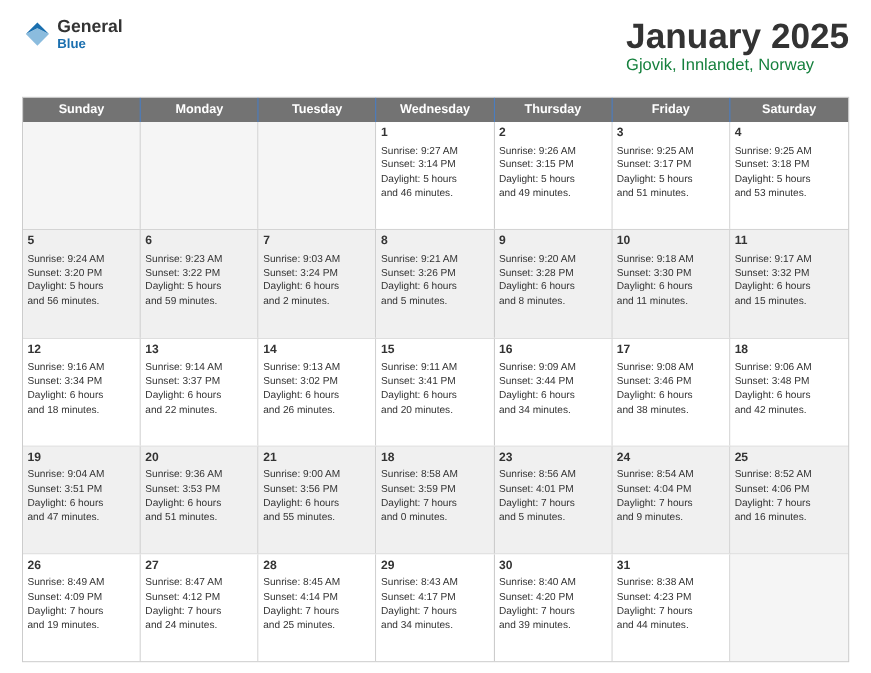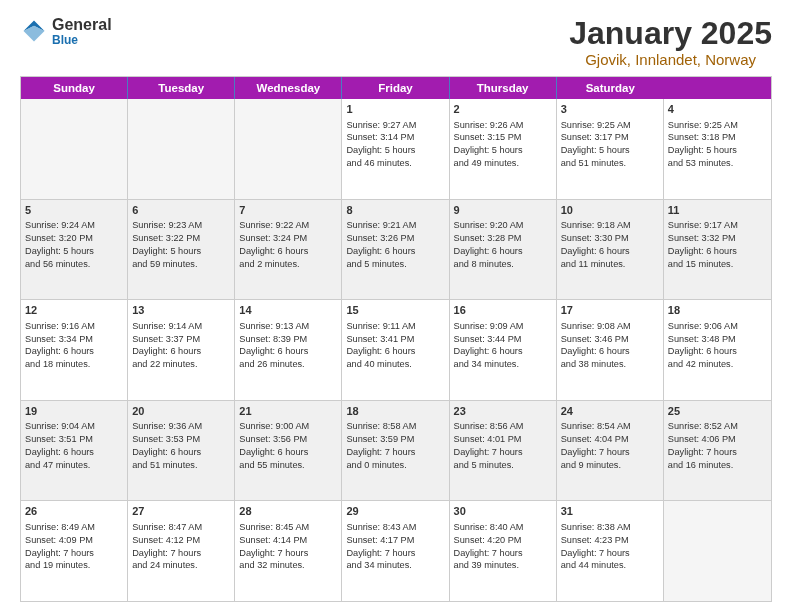--- a/index.html
+++ b/index.html
@@ -9,20 +9,21 @@
       width: 792px;
       height: 612px;
       overflow: hidden;
     }
     .page {
       width: 792px;
       height: 612px;
       padding: 16px 20px 10px 20px;
       display: flex;
       flex-direction: column;
+      gap: 12px;
     }
     .header {
       display: flex;
       justify-content: space-between;
       align-items: flex-start;
       margin-bottom: 8px;
     }
     .logo {
       display: flex;
       align-items: center;
@@ -41,43 +42,43 @@
     .logo-blue {
       font-size: 12px;
       font-weight: bold;
       color: #1a6faf;
     }
     .logo-icon {
       width: 28px;
       height: 28px;
     }
     .title-block {
-      text-align: center;
+      text-align: left;
     }
     .title-block h1 {
       font-size: 32px;
       font-weight: bold;
       color: #333;
       line-height: 1.1;
     }
     .title-block h2 {
       font-size: 15px;
       font-weight: normal;
-      color: #a16207;
+      color: #15803d;
     }
     .calendar {
       flex: 1;
       display: flex;
       flex-direction: column;
       border: 1px solid #ccc;
     }
     .cal-header {
       display: grid;
       grid-template-columns: repeat(7, 1fr);
-      background: #a21caf;
+      background: #737373;
     }
     .cal-header-cell {
       color: #fff;
       font-size: 11.5px;
       font-weight: bold;
       text-align: center;
       padding: 5px 2px;
       border-right: 1px solid #4a7dc0;
     }
     .cal-header-cell:last-child { border-right: none; text-align: center; }
@@ -129,24 +130,25 @@
     </div>
     <div class="title-block">
       <h1>January 2025</h1>
       <h2>Gjovik, Innlandet, Norway</h2>
     </div>
   </div>
 
   <div class="calendar">
     <div class="cal-header">
     <div class="cal-header-cell">Sunday</div>
+        <div class="cal-header-cell">Monday</div>
         <div class="cal-header-cell">Tuesday</div>
         <div class="cal-header-cell">Wednesday</div>
+        <div class="cal-header-cell">Thursday</div>
         <div class="cal-header-cell">Friday</div>
-        <div class="cal-header-cell">Thursday</div>
         <div class="cal-header-cell">Saturday</div>
       </div>
     <div class="cal-body">
     <div class="cal-row">
           <div class="cal-cell empty"></div>
           <div class="cal-cell empty"></div>
           <div class="cal-cell empty"></div>
           <div class="cal-cell">
             <span class="day-num">1</span>
             <div>Sunrise: 9:27 AM</div>
@@ -186,21 +188,21 @@
           </div>
           <div class="cal-cell shaded">
             <span class="day-num">6</span>
             <div>Sunrise: 9:23 AM</div>
             <div>Sunset: 3:22 PM</div>
             <div>Daylight: 5 hours</div>
             <div>and 59 minutes.</div>
           </div>
           <div class="cal-cell shaded">
             <span class="day-num">7</span>
-            <div>Sunrise: 9:22 AM</div>
+            <div>Sunrise: 9:03 AM</div>
             <div>Sunset: 3:24 PM</div>
             <div>Daylight: 6 hours</div>
             <div>and 2 minutes.</div>
           </div>
           <div class="cal-cell shaded">
             <span class="day-num">8</span>
             <div>Sunrise: 9:21 AM</div>
             <div>Sunset: 3:26 PM</div>
             <div>Daylight: 6 hours</div>
             <div>and 5 minutes.</div>
@@ -238,30 +240,30 @@
           <div class="cal-cell">
             <span class="day-num">13</span>
             <div>Sunrise: 9:14 AM</div>
             <div>Sunset: 3:37 PM</div>
             <div>Daylight: 6 hours</div>
             <div>and 22 minutes.</div>
           </div>
           <div class="cal-cell">
             <span class="day-num">14</span>
             <div>Sunrise: 9:13 AM</div>
-            <div>Sunset: 8:39 PM</div>
+            <div>Sunset: 3:02 PM</div>
             <div>Daylight: 6 hours</div>
             <div>and 26 minutes.</div>
           </div>
           <div class="cal-cell">
             <span class="day-num">15</span>
             <div>Sunrise: 9:11 AM</div>
             <div>Sunset: 3:41 PM</div>
             <div>Daylight: 6 hours</div>
-            <div>and 40 minutes.</div>
+            <div>and 20 minutes.</div>
           </div>
           <div class="cal-cell">
             <span class="day-num">16</span>
             <div>Sunrise: 9:09 AM</div>
             <div>Sunset: 3:44 PM</div>
             <div>Daylight: 6 hours</div>
             <div>and 34 minutes.</div>
           </div>
           <div class="cal-cell">
             <span class="day-num">17</span>
@@ -342,21 +344,21 @@
             <div>Sunrise: 8:47 AM</div>
             <div>Sunset: 4:12 PM</div>
             <div>Daylight: 7 hours</div>
             <div>and 24 minutes.</div>
           </div>
           <div class="cal-cell">
             <span class="day-num">28</span>
             <div>Sunrise: 8:45 AM</div>
             <div>Sunset: 4:14 PM</div>
             <div>Daylight: 7 hours</div>
-            <div>and 32 minutes.</div>
+            <div>and 25 minutes.</div>
           </div>
           <div class="cal-cell">
             <span class="day-num">29</span>
             <div>Sunrise: 8:43 AM</div>
             <div>Sunset: 4:17 PM</div>
             <div>Daylight: 7 hours</div>
             <div>and 34 minutes.</div>
           </div>
           <div class="cal-cell">
             <span class="day-num">30</span>

